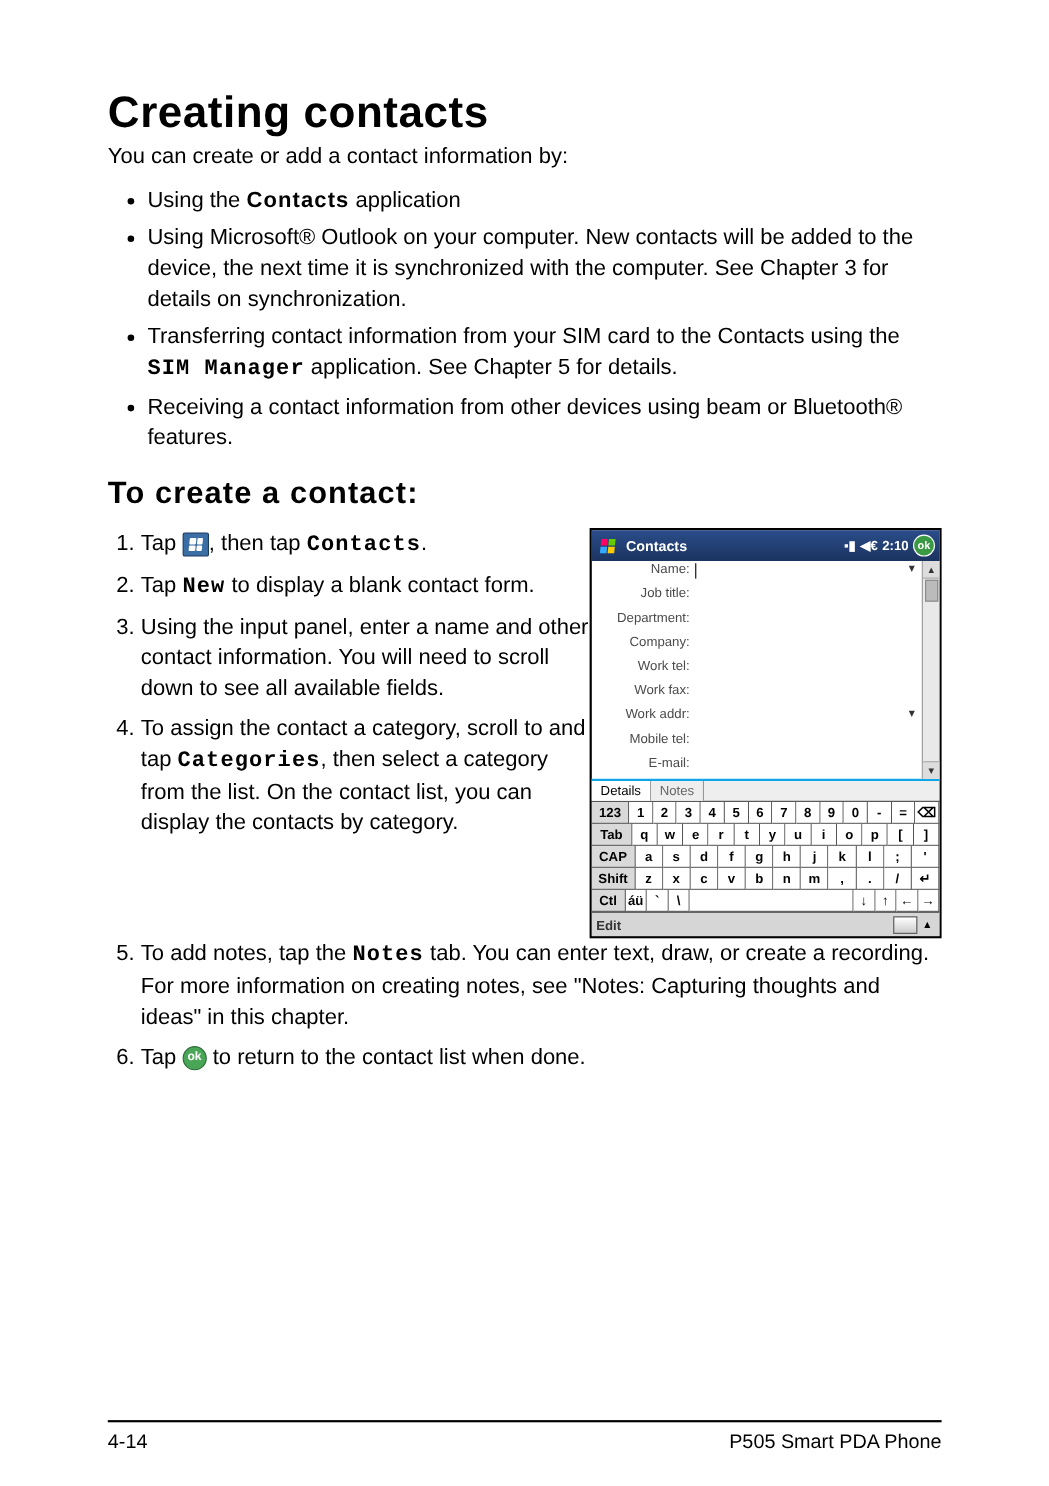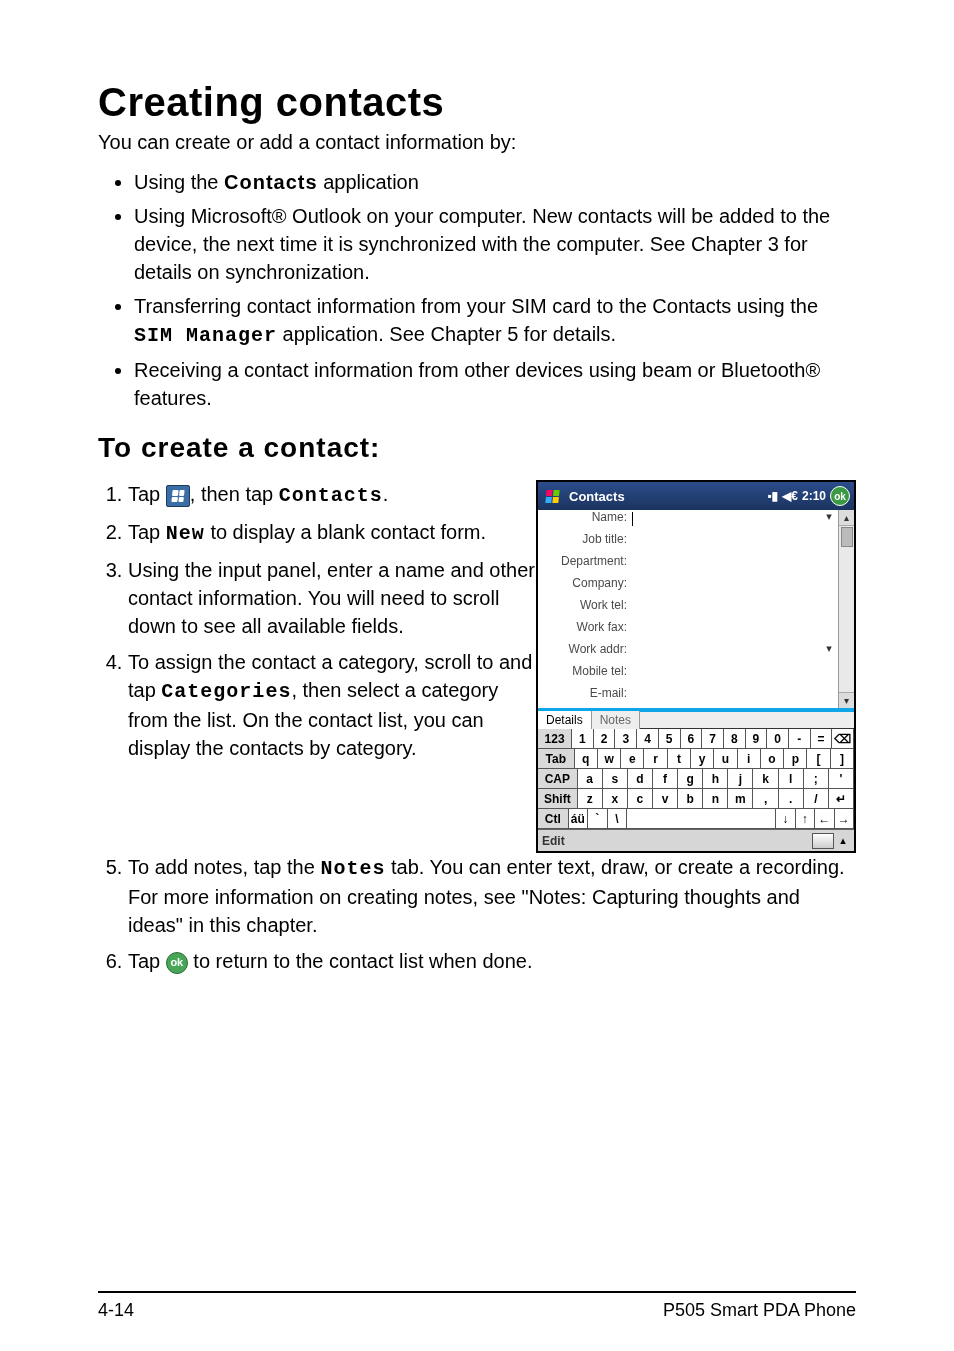--- a/index.html
+++ b/index.html
@@ -138,21 +138,21 @@
     content:""; display:inline-block; width:1px;height:14px;background:#000; margin-left:2px;
   }
   .pda-row .dd { width:14px;text-align:center;color:#333; font-size:11px;}
   .pda-scroll {
     width:16px; background:#e9e9e9; border-left:1px solid #999;
     display:flex; flex-direction:column;
   }
   .pda-scroll .arrow {height:16px;display:flex;align-items:center;justify-content:center;font-size:10px;color:#333;background:#ddd;border-bottom:1px solid #aaa;}
   .pda-scroll .arrow.last{border-top:1px solid #aaa;border-bottom:none; margin-top:auto;}
   .pda-scroll .thumb { width:12px;height:20px;background:#bbb;border:1px solid #888;margin:1px auto;}
-  .pda-tabs { display:flex; border-top:4px solid #0ea5e9; height:20px; background:#eee;align-items:center;}
+  .pda-tabs { display:flex; border-top:2px solid #0ea5e9; height:20px; background:#eee;}
   .pda-tabs .tab { padding:2px 8px; font-size:12px; border-right:1px solid #999; background:#fff;}
   .pda-tabs .tab.inactive { color:#666; background:#eee;}
   .pda-kb { border-top:1px solid #333;}
   .kb-row { display:flex; height:20px;}
   .kb-row span {
     border:1px solid #555; border-top:none; border-left:none;
     display:flex;align-items:center;justify-content:center;
     font-size:12px; font-weight:bold;
     background:#fff; color:#000;
   }

